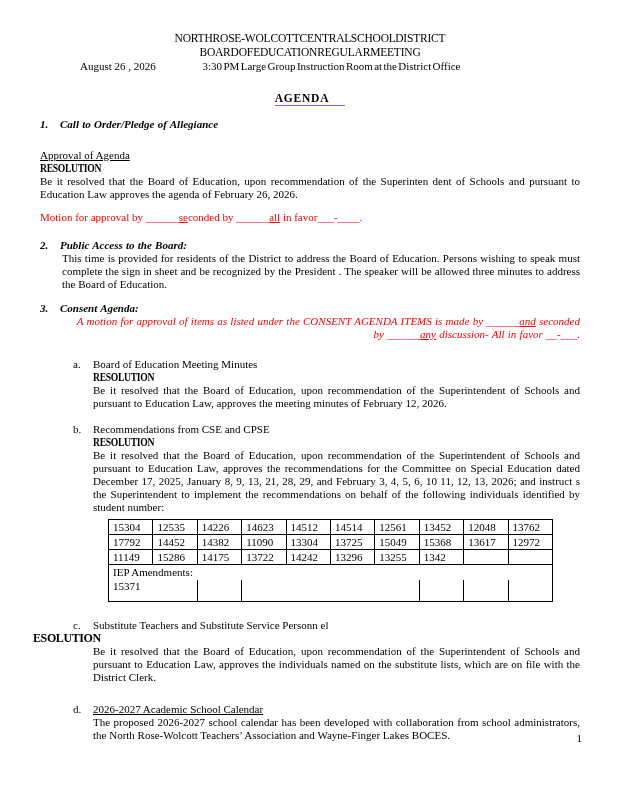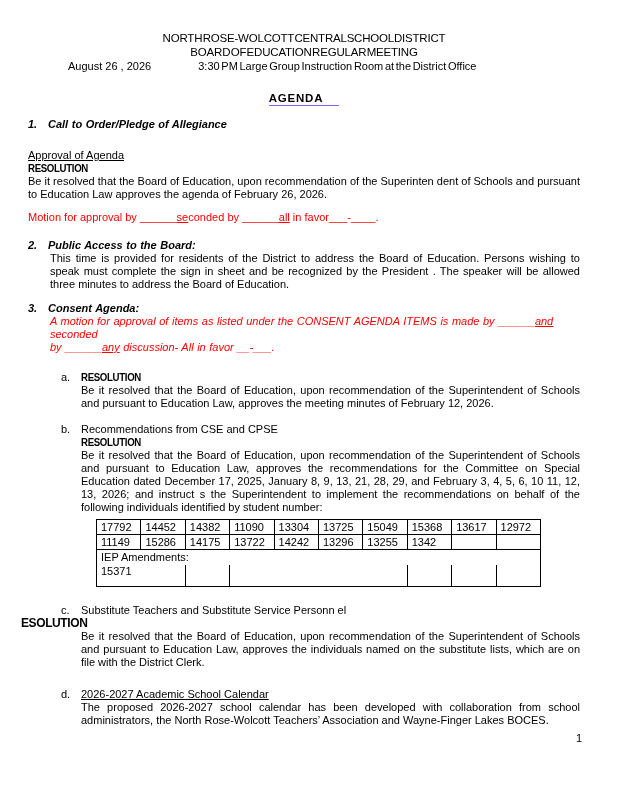--- a/index.html
+++ b/index.html
@@ -1,24 +1,24 @@
 <!DOCTYPE html>
 <html><head>
 <meta charset="utf-8">
 <style>
   html,body{margin:0;padding:0;background:#ffffff;}
   .page{
     position:relative;
     width:618px;height:744px;
     background:#ffffff;
     color:#000000;
-    font-family:Liberation Sans, sans-serif;
+    font-family:Liberation Serif, serif;
     font-size:11px;line-height:13px;
     box-sizing:border-box;
-    padding:31px 38px 0 28px;
+    padding:31px 38px 0 40px;
     overflow:hidden;
   }
   .c{text-align:center;}
   .hdr{line-height:14px;font-size:11.5px;word-spacing:-2.6px;letter-spacing:-0.2px;}
   .dateline{line-height:14px;white-space:nowrap;}
   .date-left{display:inline-block;margin-left:40px;}
   .time-loc{display:inline-block;margin-left:44px;word-spacing:-1.4px;}
   .agenda-wrap{margin-top:18px;text-align:center;line-height:14px;}
   .agenda-title{
     display:inline-block;font-weight:bold;font-size:11.5px;letter-spacing:0.8px;
@@ -95,38 +95,51 @@
   <div class="num-item item-gap2">
     <span class="num">2.</span>
     <span class="ttl">Public Access to the Board:</span>
   </div>
   <p class="jbody indent-body">This time is provided  for residents   of the District to address  the Board of Education.  Persons wishing  to speak  must  complete  the sign  in sheet  and  be recognized  by the President . The speaker  will  be allowed  three minutes  to address   the Board of Education.</p>
 
   <div class="num-item item-gap3">
     <span class="num">3.</span>
     <span class="ttl">Consent Agenda:</span>
   </div>
-  <p class="red consent-motion" style="color: rgb(255, 0, 0);"><span>A motion for approval of items  as listed  under the  CONSENT AGENDA ITEMS is made by ______</span><span class="useg">and</span><span> seconded</span><br><span>by ______</span><span class="useg">any</span><span> discussion- All in favor  __-___.</span></p>
+  <p class="red consent-motion" style="color: rgb(255, 0, 0); text-align: right;"><span>A motion for approval of items  as listed  under the  CONSENT AGENDA ITEMS is made by ______</span><span class="useg">and</span><span> seconded</span><br><span>by ______</span><span class="useg">any</span><span> discussion- All in favor  __-___.</span></p>
 
   <div class="sub-item sub-a">
     <span class="letter">a.</span>
     <div class="content">
+      <div>Board of Education  Meeting Minutes</div>
       <div><span class="resolution">RESOLUTION</span></div>
       <p class="jbody">Be it resolved  that the Board  of Education, upon  recommendation  of the  Superintendent   of Schools  and pursuant   to Education  Law, approves  the meeting  minutes  of February   12, 2026.</p>
     </div>
   </div>
 
   <div class="sub-item sub-b">
     <span class="letter">b.</span>
     <div class="content">
       <div>Recommendations  from CSE and  CPSE</div>
       <div><span class="resolution">RESOLUTION</span></div>
       <p class="jbody">Be it resolved  that the Board  of Education,  upon  recommendation   of the Superintendent   of Schools  and pursuant   to Education  Law,  approves  the recommendations   for the Committee on Special  Education  dated December  17,  2025,  January  8, 9, 13, 21, 28, 29,  and  February   3, 4, 5, 6, 10 11, 12, 13, 2026;   and  instruct s the Superintendent   to implement  the recommendations   on behalf  of the following  individuals identified  by student   number:</p>
       <table class="students">
         <tbody>
+            <tr>
+              <td>15304</td>
+              <td>12535</td>
+              <td>14226</td>
+              <td>14623</td>
+              <td>14512</td>
+              <td>14514</td>
+              <td>12561</td>
+              <td>13452</td>
+              <td>12048</td>
+              <td>13762</td>
+            </tr>
             <tr>
               <td>17792</td>
               <td>14452</td>
               <td>14382</td>
               <td>11090</td>
               <td>13304</td>
               <td>13725</td>
               <td>15049</td>
               <td>15368</td>
               <td>13617</td>

